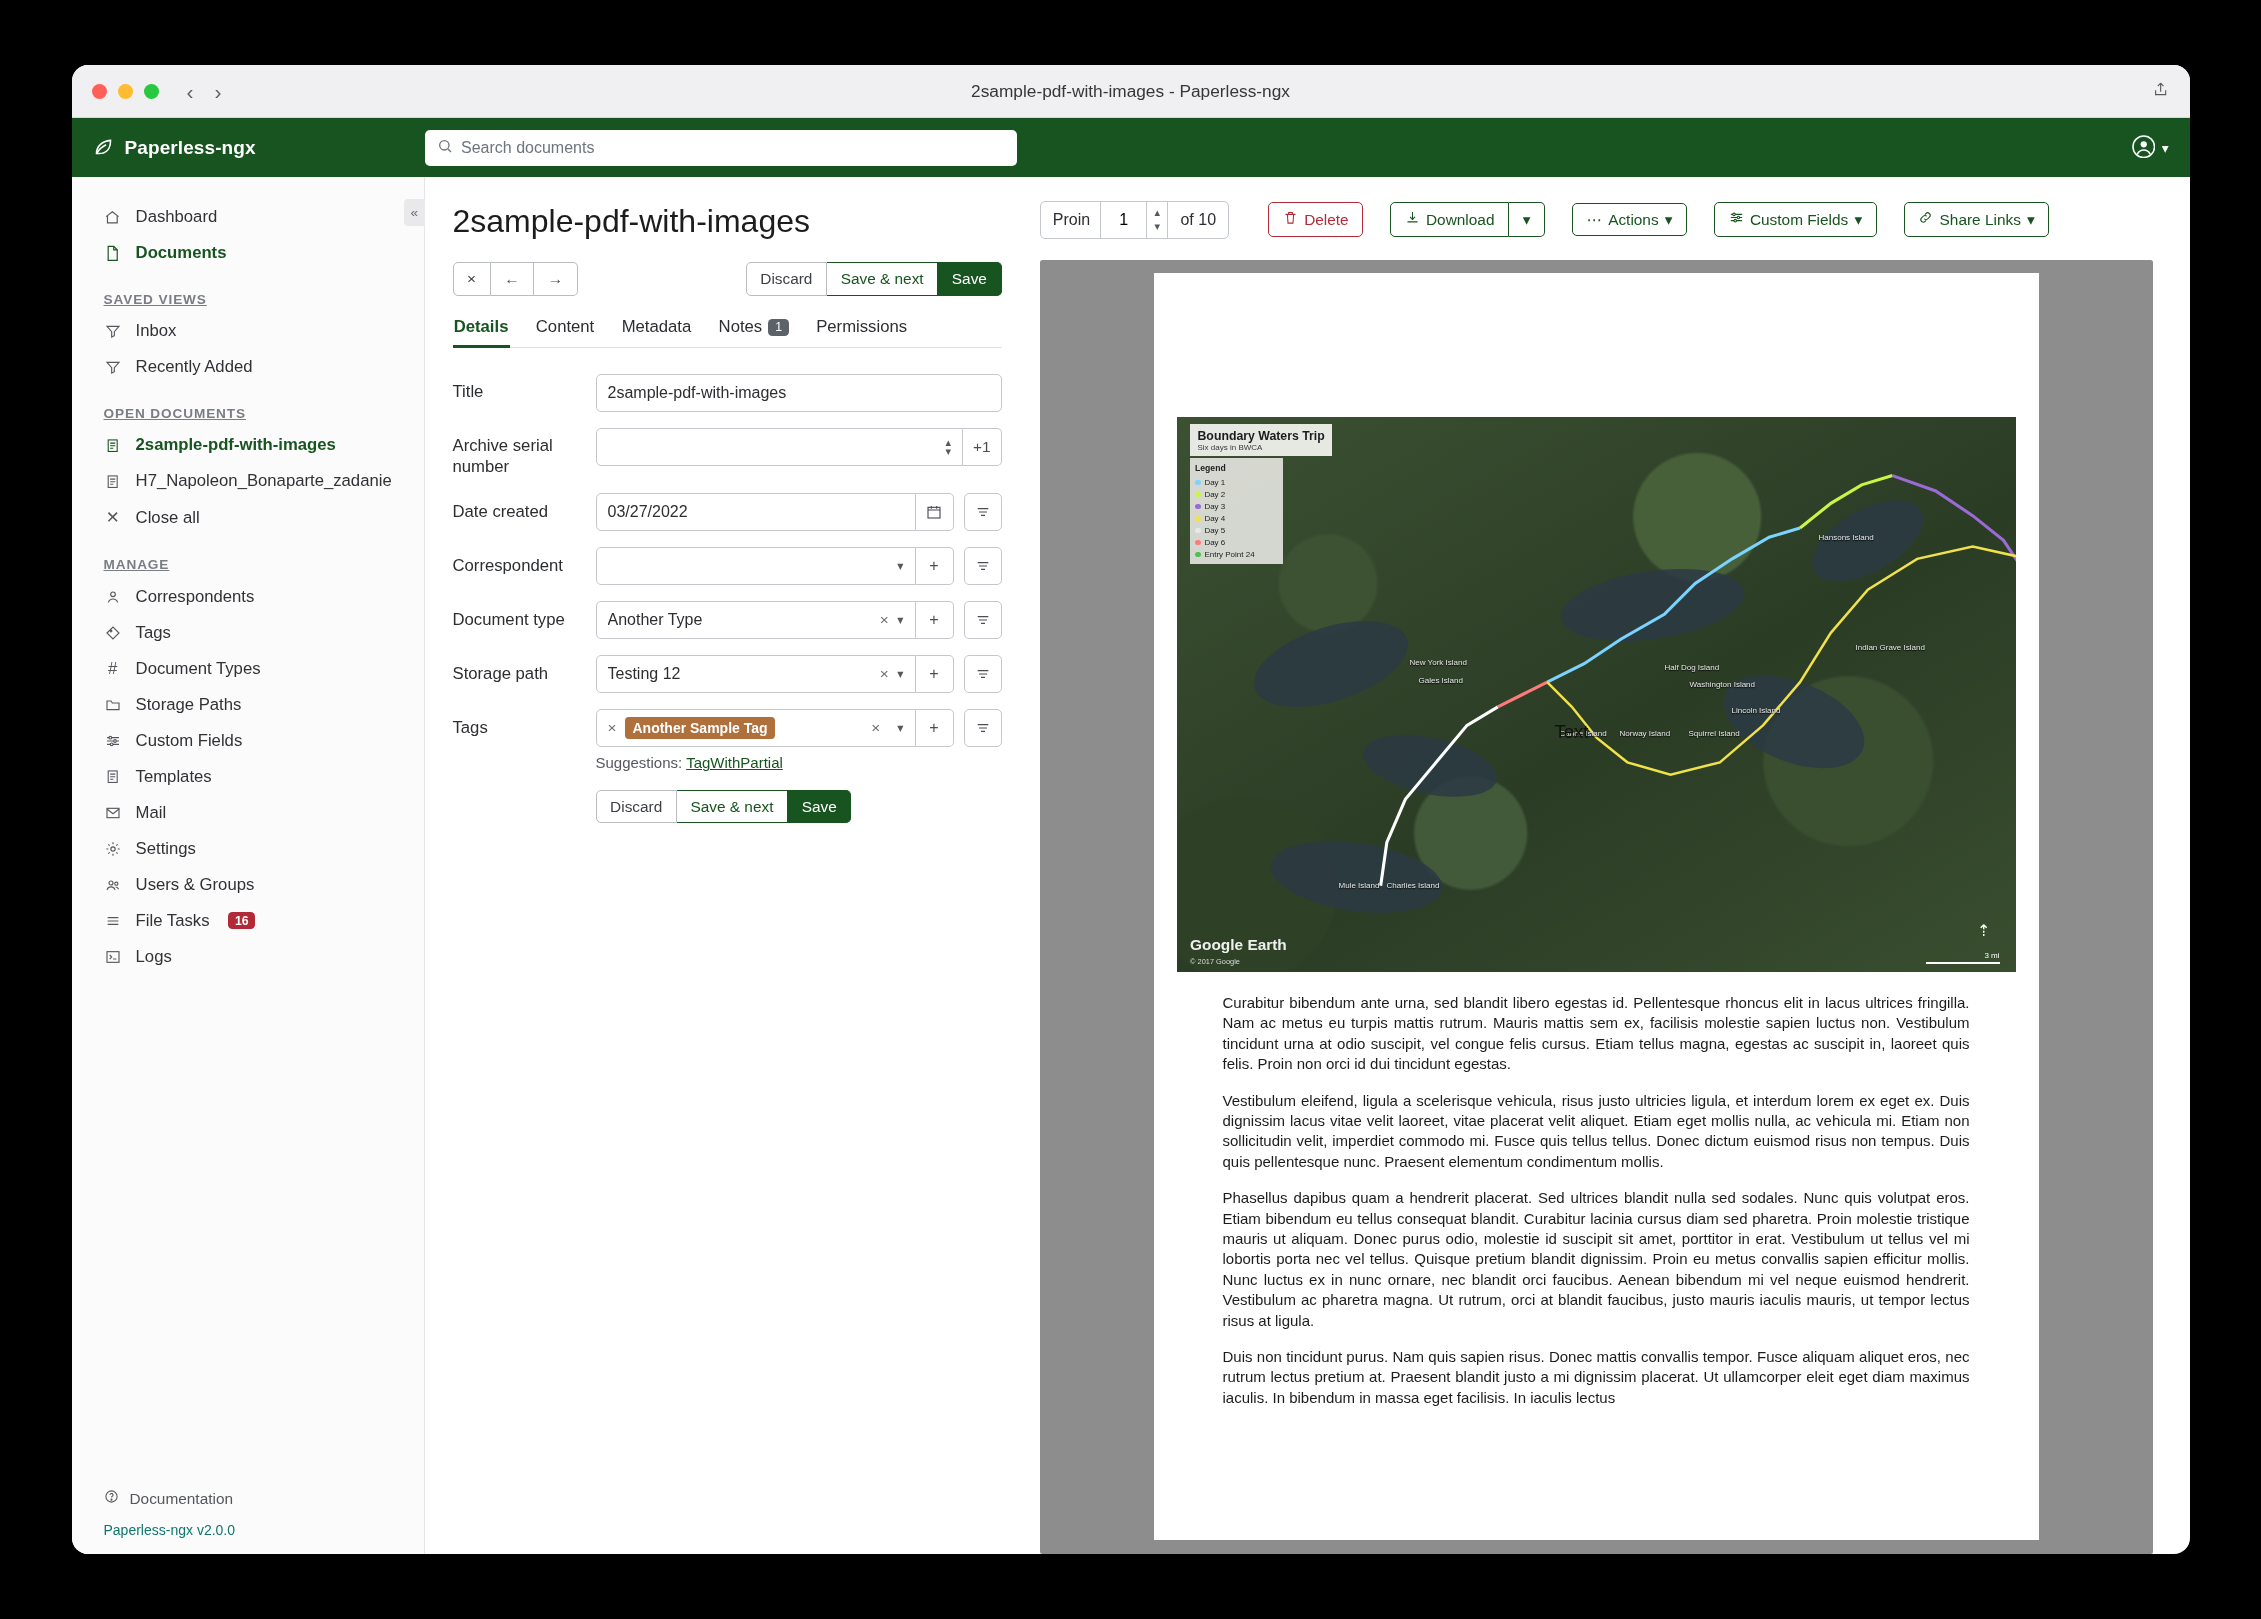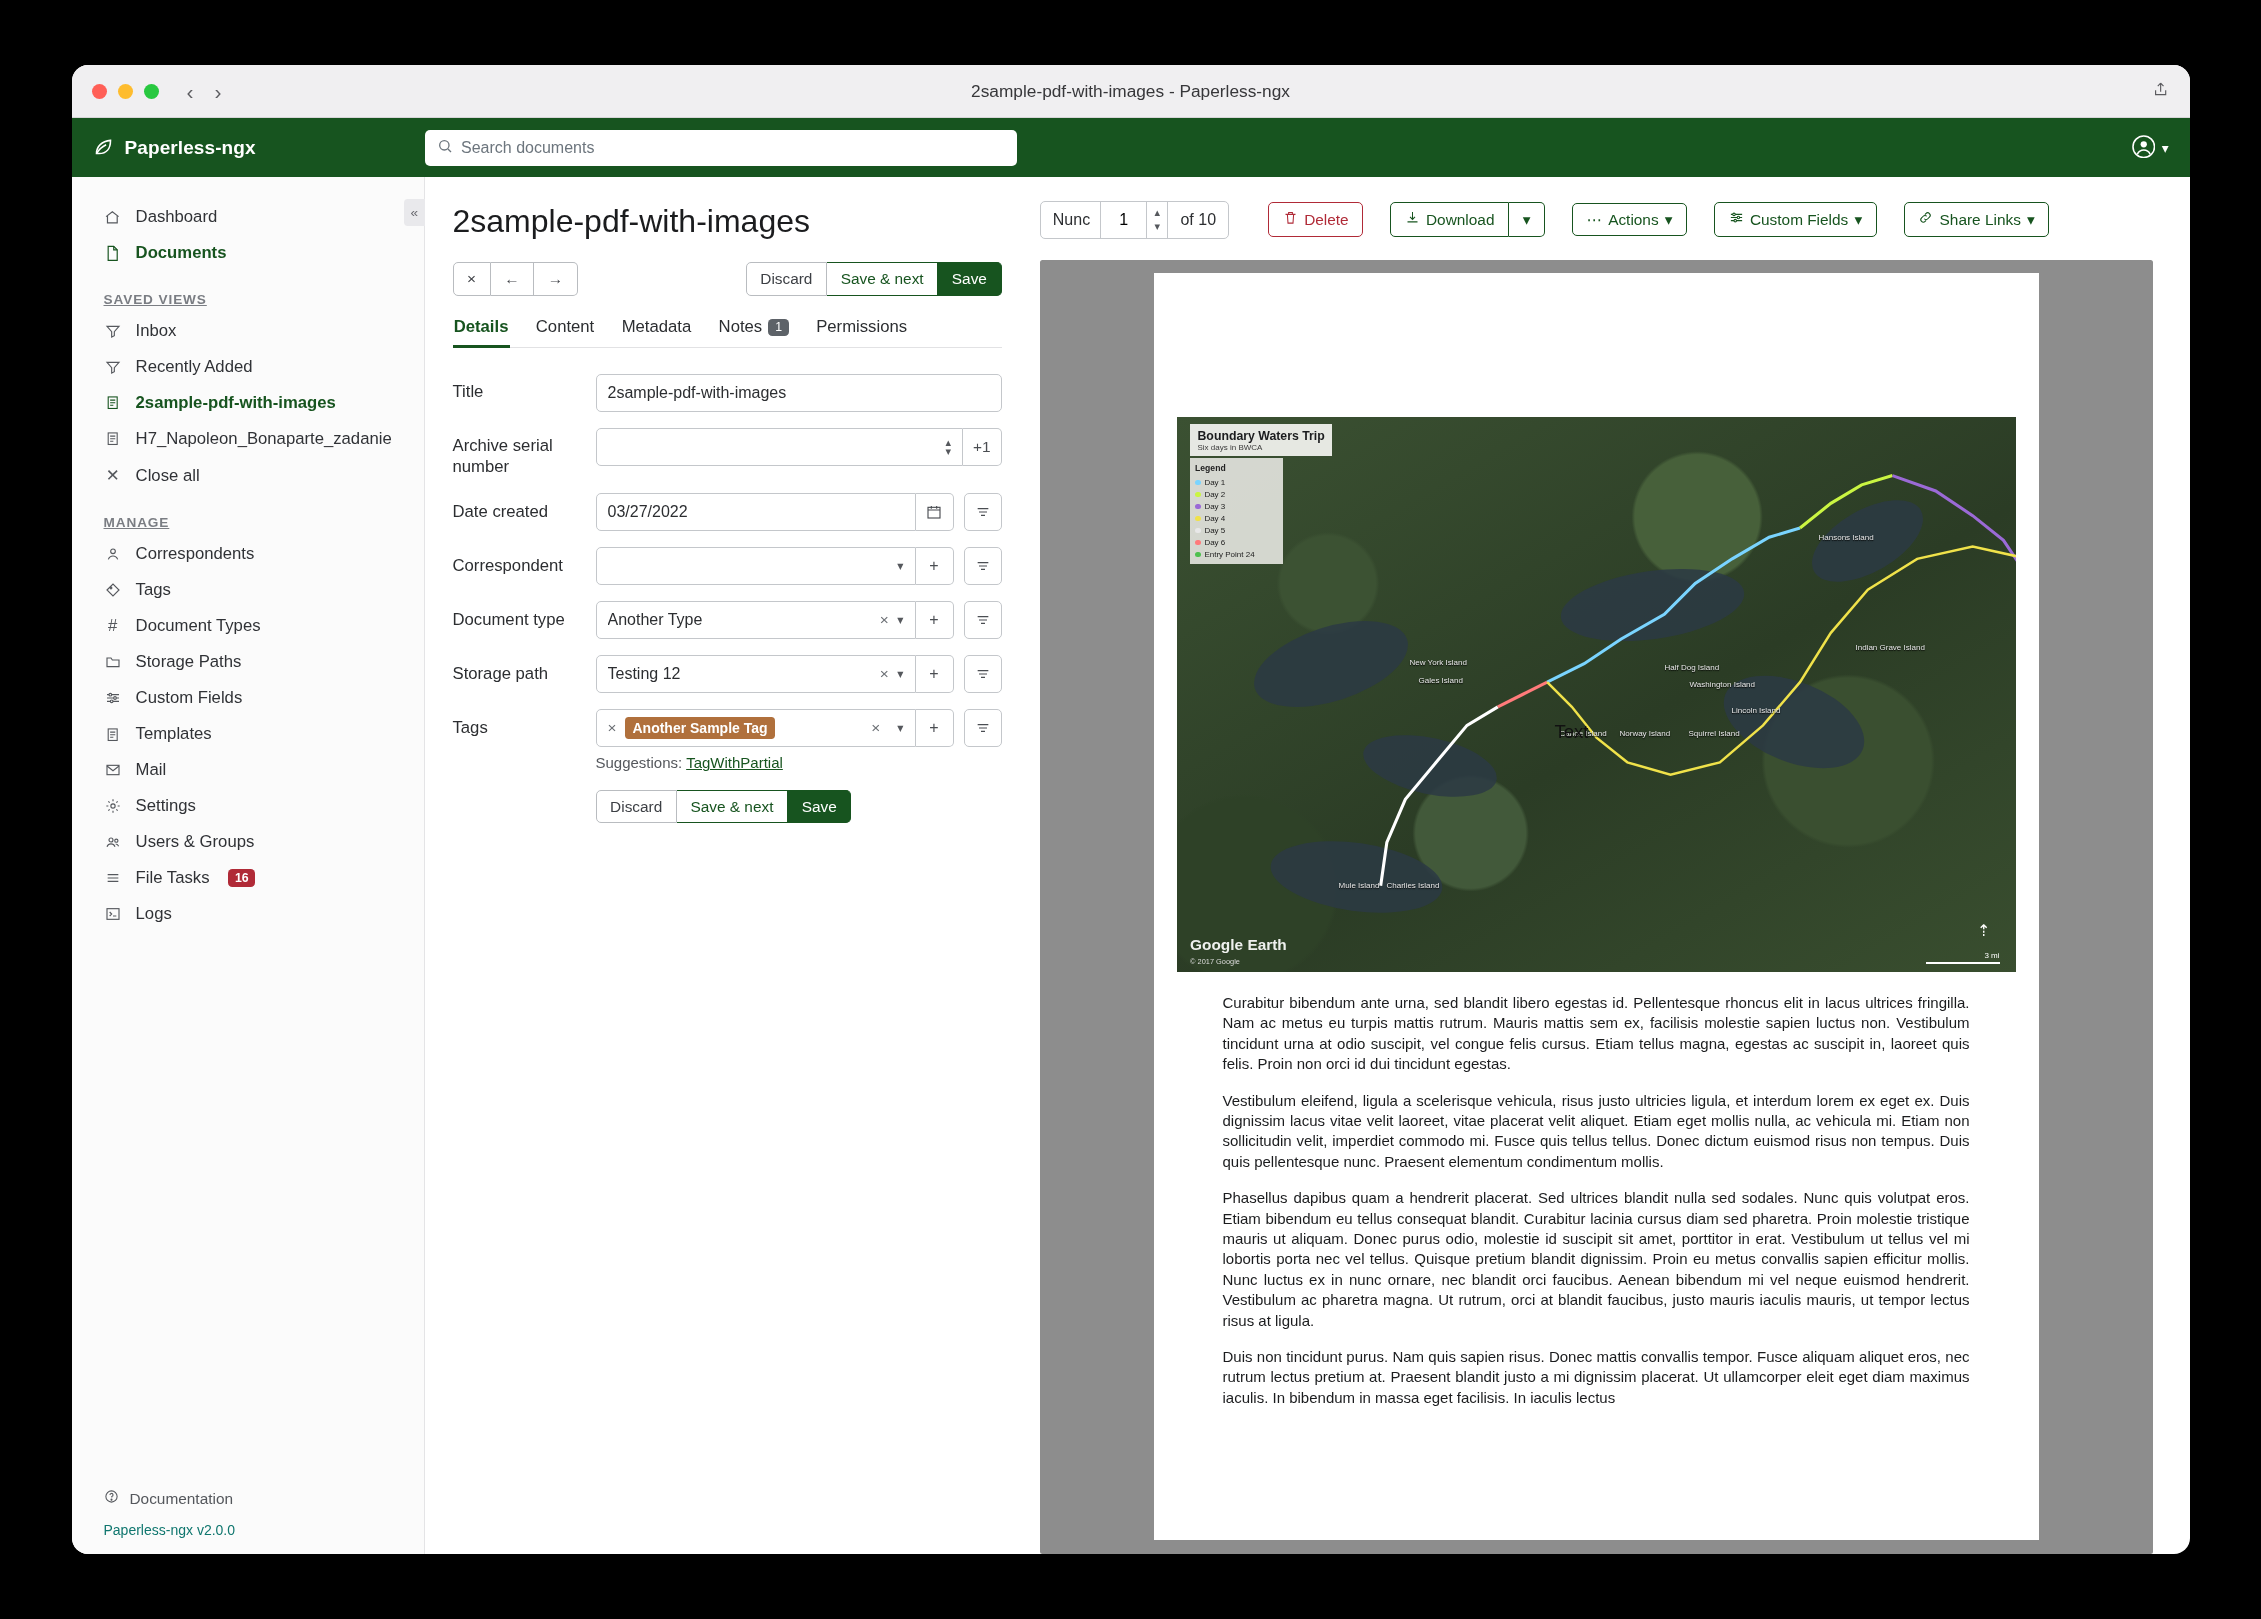--- a/index.html
+++ b/index.html
@@ -316,20 +316,21 @@
       </div>
       <div class="nav-item">
         <span class="ico">
           <svg width="16" height="16" viewBox="0 0 24 24" fill="none" stroke="currentColor" stroke-width="1.7">
               <path d="M3 5h18l-7 8v6l-4 2v-8z"></path>
             </svg>
         </span>
         <span>Recently Added</span>
       </div>
 
+      <div class="section-title">OPEN DOCUMENTS</div>
       <div class="nav-item active">
         <span class="ico">
           <svg width="15.4" height="15.4" viewBox="0 0 24 24" fill="none" stroke="currentColor" stroke-width="1.7">
               <rect x="5" y="3" width="14" height="18"></rect>
               <path d="M8 8h8M8 12h8M8 16h5"></path>
             </svg>
         </span>
         <span>2sample-pdf-with-images</span>
       </div>
       <div class="nav-item">
@@ -606,21 +607,21 @@
             <div class="btn gray">Discard</div>
             <div class="btn">Save &amp; next</div>
             <div class="btn solid">Save</div>
           </div>
         </div>
       </div>
 
       <div class="preview">
         <div class="previewbar">
           <div class="pagebox">
-            <span class="lbl">Nunc</span>
+            <span class="lbl">Proin</span>
             <span class="num">1</span>
             <span class="spin">
               <span>▴</span>
               <span>▾</span>
             </span>
             <span class="of">of 10</span>
           </div>
           <div class="btn danger" style="margin-left:28px">
             <span>
               <svg width="15" height="15" viewBox="0 0 24 24" fill="none" stroke="#b02a37" stroke-width="1.7">

